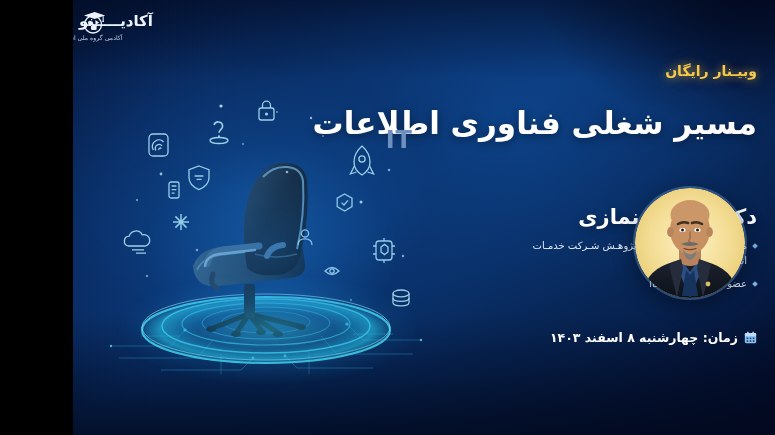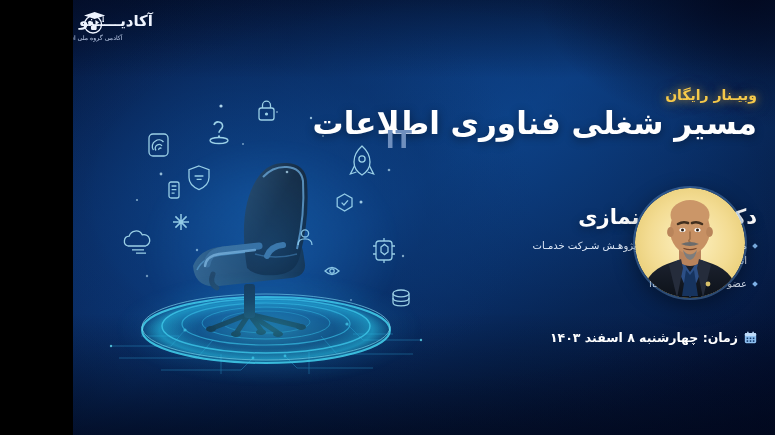--- a/index.html
+++ b/index.html
@@ -35,21 +35,21 @@
   .art svg{display:block;}
   .glow-floor{position:absolute;left:18px;top:196px;width:300px;height:110px;
     background:radial-gradient(ellipse at 50% 50%, rgba(60,205,235,.42) 0%, rgba(30,150,215,.18) 40%, rgba(10,60,130,0) 72%);
     filter:blur(2px);}
   .halo{position:absolute;left:40px;top:60px;width:260px;height:220px;
     background:radial-gradient(ellipse at 50% 50%, rgba(35,130,215,.30) 0%, rgba(12,60,130,0) 70%);}
 
   
   .eyebrow{position:absolute;top:63px;right:18px;font-size:14px;font-weight:700;
     color:#f6c94a;letter-spacing:.5px;
-    text-shadow:0 0 8px rgba(246,190,60,.65),0 0 18px rgba(246,170,40,.35);margin-top:24px;}
+    text-shadow:0 0 8px rgba(246,190,60,.65),0 0 18px rgba(246,170,40,.35);}
   .title{position:absolute;top:84px;right:18px;font-size:31px;font-weight:700;color:#ffffff;
     letter-spacing:-0.3px;text-shadow:0 2px 10px rgba(0,0,0,.45);white-space:nowrap;}
   .subtitle{position:absolute;top:126px;right:362px;font-size:24px;font-weight:700;
     color:#6f8fbe;letter-spacing:1px;text-align:right;}
 
   .speaker-name{position:absolute;top:205px;right:18px;font-size:21px;font-weight:700;color:#ffffff;
     text-shadow:0 2px 8px rgba(0,0,0,.4);}
   .bullets{position:absolute;top:238px;right:18px;width:246px;}
   .bullet{display:flex;align-items:flex-start;justify-content:flex-start;gap:6px;margin-bottom:8px;}
   .bullet .dot{flex:0 0 auto;width:4px;height:4px;background:#7fb4ea;margin-top:6px;transform:rotate(45deg);}

